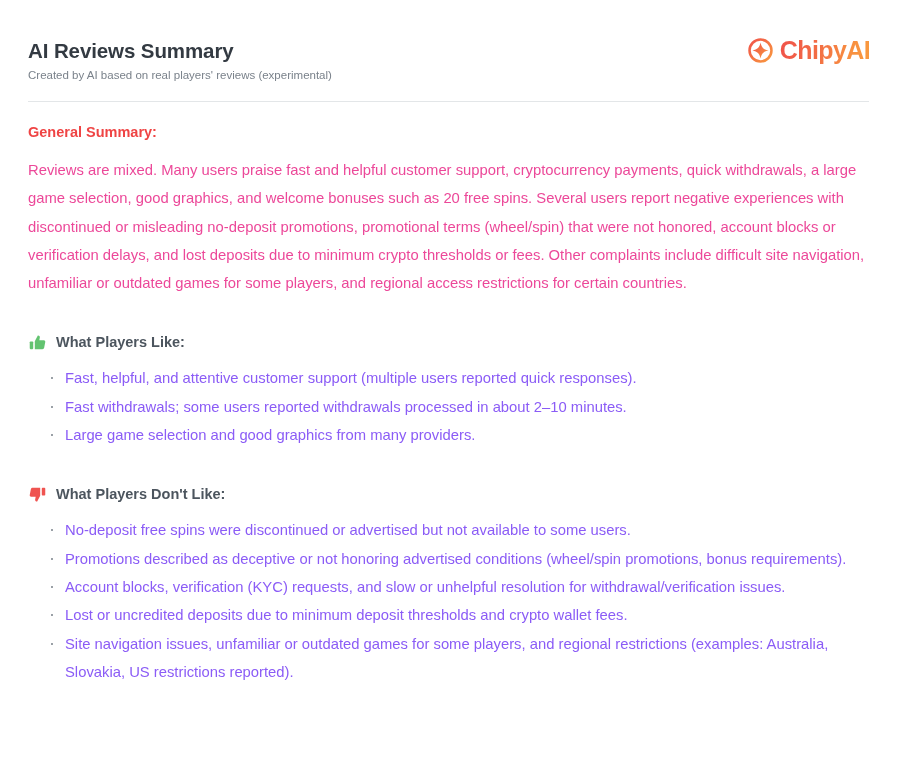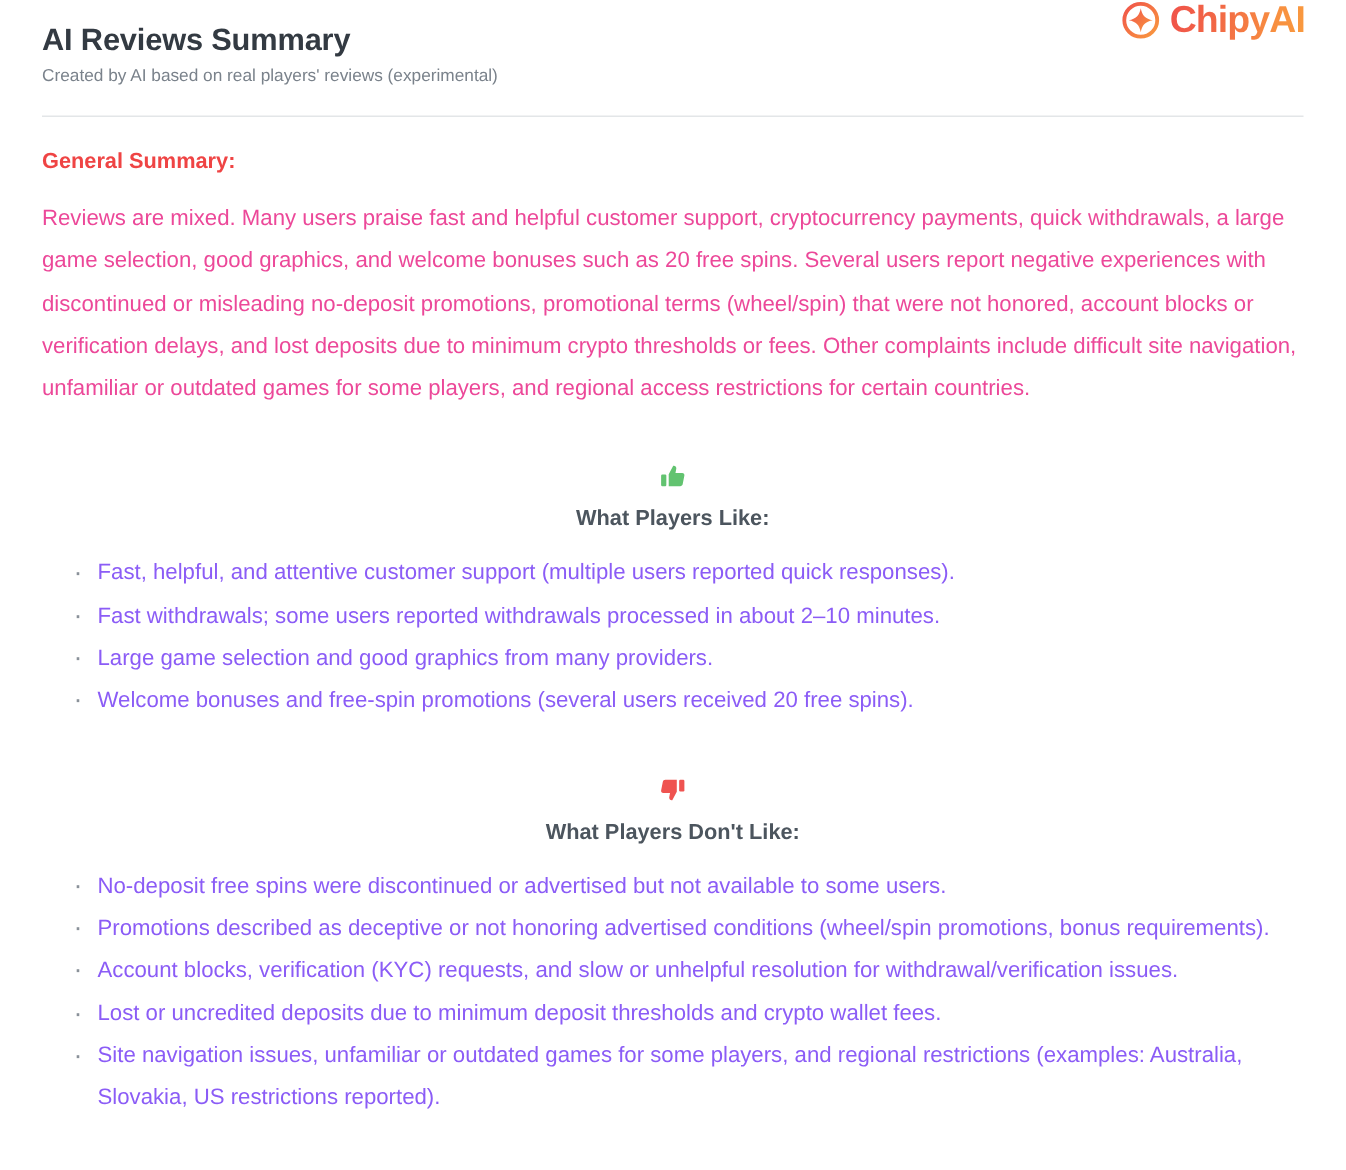--- a/index.html
+++ b/index.html
@@ -15,20 +15,21 @@
     overflow: hidden;
     position: relative;
   }
 
   .page {
     position: relative;
     width: 897px;
     height: 644px;
     box-sizing: border-box;
     background: #ffffff;
+    margin-top: 24px;
   }
 
   
   .header {
     position: relative;
     padding: 14px 28px 0 28px;
     height: 64px;
     box-sizing: border-box;
   }
   .title {
@@ -42,21 +43,21 @@
   .subtitle {
     margin: 4px 0 0 0;
     font-size: 11.5px;
     color: #7a828b;
     line-height: 15px;
     font-weight: normal;
   }
 
   .brand {
     position: absolute;
-    top: 0;
+    top: 13px;
     right: 27px;
     display: flex;
     align-items: center;
     gap: 6px;
   }
   .brand-mark {
     width: 27px;
     height: 27px;
     flex: 0 0 auto;
     display: block;
@@ -108,21 +109,20 @@
 
   .section-heading {
     display: flex;
     align-items: center;
     gap: 9px;
     margin: 35px 0 0 0;
     font-size: 14.5px;
     font-weight: bold;
     color: #4c555e;
     line-height: 20px;
-    flex-direction: column;
   }
   .section-heading .glyph {
     width: 19px;
     height: 19px;
     flex: 0 0 auto;
     display: block;
   }
 
   ul.points {
     list-style: none;
@@ -182,21 +182,20 @@
       <svg class="glyph" viewBox="0 0 24 24" aria-hidden="true">
         <path d="M8.6 10.3 L12.4 3.2 C13.9 2.9 15 3.9 15 5.4 L14.3 9.2 L20 9.2 C21.2 9.2 22 10.2 21.8 11.3 L20.4 18.6 C20.2 19.7 19.3 20.4 18.2 20.4 L8.6 20.4 Z" fill="#62c370"></path>
         <rect x="2.2" y="10.6" width="4.4" height="9.8" rx="1" fill="#62c370"></rect>
       </svg>
       <span>What Players Like:</span>
     </h2>
     <ul class="points">
       <li>Fast, helpful, and attentive customer support (multiple users reported quick responses).</li>
       <li>Fast withdrawals; some users reported withdrawals processed in about 2–10 minutes.</li>
       <li>Large game selection and good graphics from many providers.</li>
-      <li>Welcome bonuses and free-spin promotions (several users received 20 free spins).</li>
     </ul>
 
     <h2 class="section-heading">
       <svg class="glyph" viewBox="0 0 24 24" aria-hidden="true">
         <path d="M15.4 13.7 L11.6 20.8 C10.1 21.1 9 20.1 9 18.6 L9.7 14.8 L4 14.8 C2.8 14.8 2 13.8 2.2 12.7 L3.6 5.4 C3.8 4.3 4.7 3.6 5.8 3.6 L15.4 3.6 Z" fill="#ef5350"></path>
         <rect x="17.4" y="3.6" width="4.4" height="9.8" rx="1" fill="#ef5350"></rect>
       </svg>
       <span>What Players Don't Like:</span>
     </h2>
     <ul class="points">

